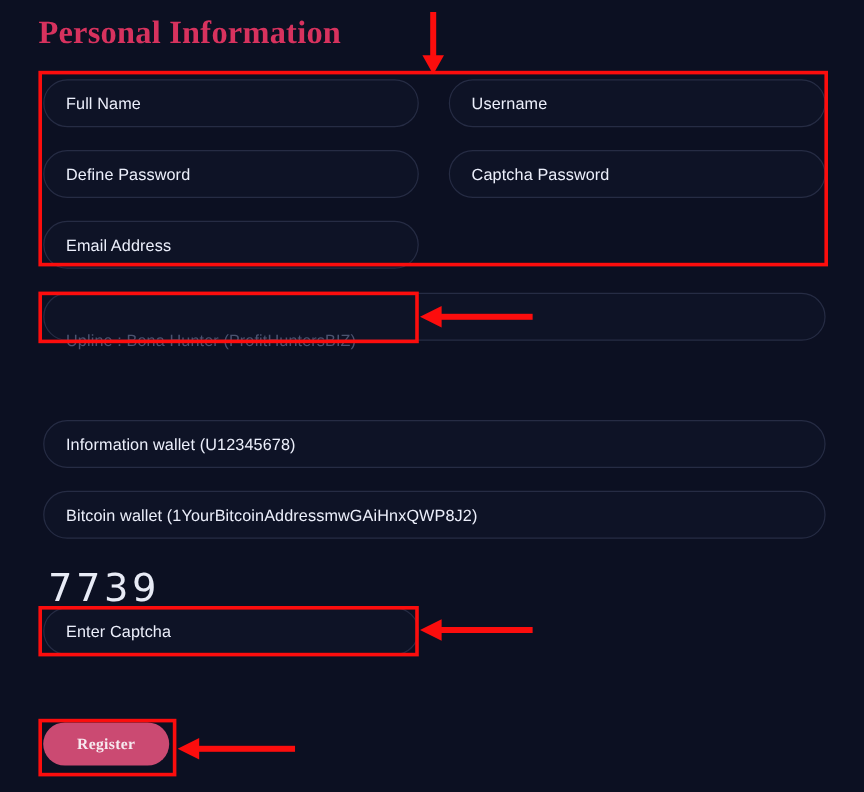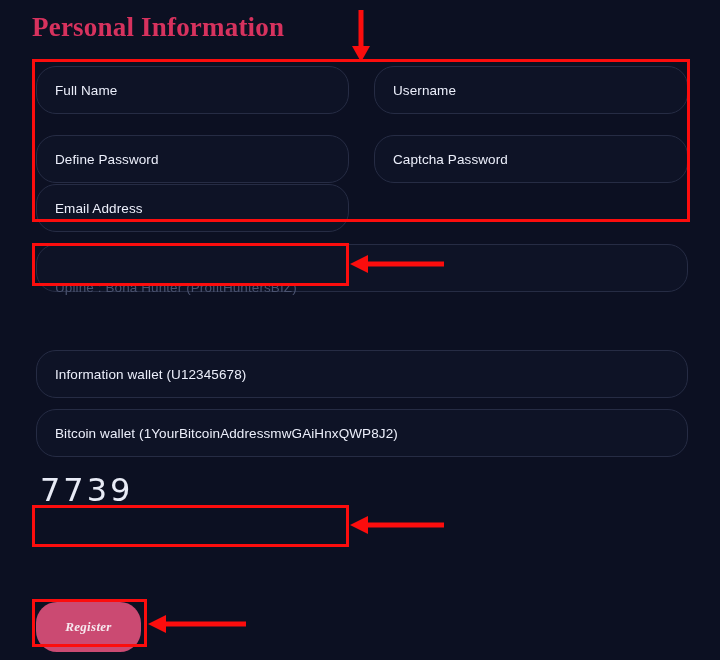--- a/index.html
+++ b/index.html
@@ -28,21 +28,21 @@
     color: #d7325e;
     letter-spacing: 0.2px;
     white-space: nowrap;
   }
   #heading-personal { left: 32px; top: 12px; font-weight: bold; }
   #heading-payment  { left: 32px; top: 303px; }
 
   
   .field {
     position: absolute;
-    height: 48px;
+    height: 40px;
     border: 1px solid #262c44;
     border-radius: 20px;
     background: #0e1326;
     display: flex;
     align-items: center;
     padding: 0 0 0 18px;
   }
   .field .ph {
     font-size: 13.5px;
     color: #eceffb;
@@ -50,21 +50,21 @@
     letter-spacing: 0.1px;
     white-space: nowrap;
   }
   .field.muted .ph { color: #4b5370; margin-top: 39px; }
 
   .col-left  { left: 36px;  width: 313px; }
   .col-right { left: 374px; width: 314px; }
   .col-full  { left: 36px;  width: 652px; }
 
   .row1 { top: 66px; }
-  .row2 { top: 135px; align-items: center; }
+  .row2 { top: 125px; align-items: center; }
   .row3 { top: 184px; }
   .row-upline { top: 244px; }
   .row-pm { top: 350px; }
   .row-btc { top: 409px; }
   .row-captcha { top: 506px; width: 313px; left: 36px; }
 
   
   #captcha-code {
     position: absolute;
     left: 40px;
@@ -75,31 +75,30 @@
     color: #e8ebf6;
     line-height: 1;
   }
 
   
   #register-button {
     position: absolute;
     left: 36px;
     top: 602px;
     width: 105px;
-    height: 50px;
+    height: 36px;
     border-radius: 21px;
     border: none;
     background: #cb4a72;
     color: #f6e9ef;
     font-family: "Liberation Serif", serif;
     font-size: 13px;
     font-weight: 700;
     letter-spacing: 0.3px;
     cursor: pointer;
-    font-style: italic;
   }
 
   
   .anno-box {
     position: absolute;
     border: 3px solid #fc0d0d;
     background: transparent;
     pointer-events: none;
   }
   #anno-box-personal { left: 32px;  top: 59px;  width: 658px; height: 163px; }
@@ -150,20 +149,23 @@
   <div class="field col-full row-pm">
     <span class="ph">Information wallet (U12345678)</span>
   </div>
 
   <div class="field col-full row-btc">
     <span class="ph">Bitcoin wallet (1YourBitcoinAddressmwGAiHnxQWP8J2)</span>
   </div>
 
   <div id="captcha-code">7739</div>
 
+  <div class="field row-captcha">
+    <span class="ph">Enter Captcha</span>
+  </div>
 
   <button id="register-button">Register</button>
 
   <div class="anno-box" id="anno-box-personal"></div>
   <div class="anno-box" id="anno-box-upline"></div>
   <div class="anno-box" id="anno-box-captcha"></div>
   <div class="anno-box" id="anno-box-register"></div>
 
   <svg class="arrow" id="arrow-down-personal" viewBox="0 0 26 52">
     <rect x="10.5" y="0" width="5" height="38" fill="#fc0d0d"></rect>

